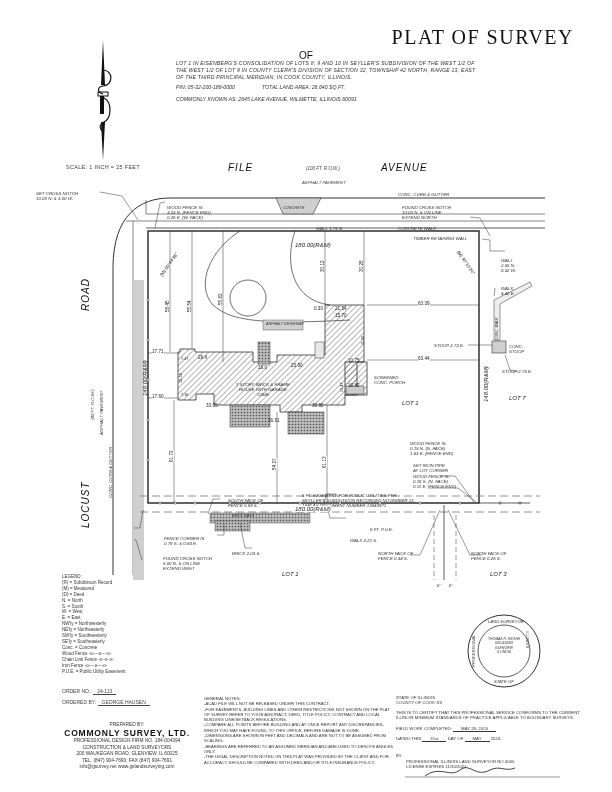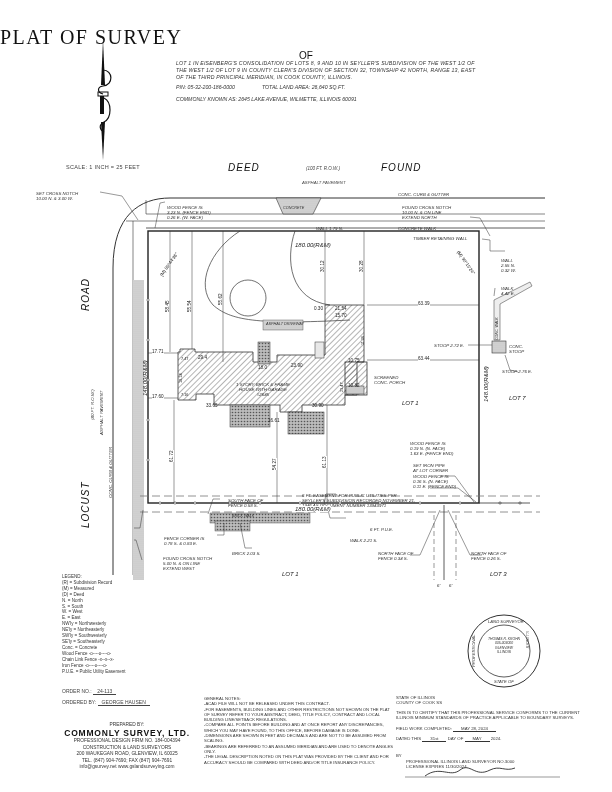--- a/index.html
+++ b/index.html
@@ -1,18 +1,18 @@
 <!DOCTYPE html>
 <html><head>
 <meta charset="utf-8">
 <style>
   html,body{margin:0;padding:0;background:#fff;}
   body{width:612px;height:792px;position:relative;overflow:hidden;font-family:"Liberation Sans",sans-serif;color:#111;}
   .abs{position:absolute;}
-  .title{left:0;width:574px;top:26px;text-align:left;font-family:"Liberation Serif",serif;font-size:20px;letter-spacing:1.5px;}
+  .title{left:0;width:574px;top:26px;text-align:right;font-family:"Liberation Serif",serif;font-size:20px;letter-spacing:1.5px;}
   .of{left:0;width:612px;top:50px;text-align:center;font-size:10px;}
   .legal{left:176px;top:60px;width:300px;font-size:5.2px;font-style:italic;line-height:7px;letter-spacing:0.2px;color:#333;}
   .pin{left:176px;top:84px;font-size:5.2px;font-style:italic;color:#333;}
   .area{left:262px;top:84px;font-size:5.2px;font-style:italic;color:#333;}
   .known{left:176px;top:96px;font-size:5.2px;font-style:italic;color:#333;}
   .scale{left:66px;top:164px;font-size:5.5px;color:#444;letter-spacing:0.3px;}
   .street-lake{left:228px;top:162px;font-size:10px;font-style:italic;letter-spacing:1px;}
   .street-ave{left:381px;top:162px;font-size:10px;font-style:italic;letter-spacing:1px;}
   .row{left:306px;top:166px;font-size:4.5px;font-style:italic;color:#444;}
   .asph-top{left:302px;top:180px;font-size:4.3px;font-style:italic;color:#444;}
@@ -44,23 +44,23 @@
 <svg class="abs" style="left:88px;top:40px" width="30" height="120">
   <polygon points="15,0 17,45 13,45" fill="#111"></polygon>
   <path d="M15,30 C25,30 26,45 15,46 C9,47 9,52 15,54" fill="none" stroke="#111" stroke-width="1.2"></path>
   <rect x="10" y="52" width="10" height="4" fill="none" stroke="#111" stroke-width="1"></rect>
   <rect x="12" y="56" width="4" height="18" fill="#111"></rect>
   <path d="M16,58 C24,62 24,78 16,82 C10,85 12,90 16,92" fill="none" stroke="#111" stroke-width="1.2"></path>
   <polygon points="13,82 17,82 15,120" fill="#111"></polygon>
 </svg>
 <div class="abs scale">SCALE: 1 INCH = 25 FEET</div>
 
-<div class="abs street-lake">DEED</div>
+<div class="abs street-lake">FILE</div>
 <div class="abs row">(100 FT. R.O.W.)</div>
-<div class="abs street-ave">FOUND</div>
+<div class="abs street-ave">AVENUE</div>
 <div class="abs asph-top">ASPHALT PAVEMENT</div>
 
 <div class="abs locust">LOCUST</div>
 <div class="abs road">ROAD</div>
 <div class="abs lbl vert" style="left:90px;top:420px">(80 FT. R.O.W.)</div>
 <div class="abs lbl vert" style="left:99px;top:435px">ASPHALT PAVEMENT</div>
 <div class="abs lbl vert" style="left:108px;top:498px">CONC. CURB &amp; GUTTER</div>
 
 <svg class="abs" style="left:0;top:0" width="612" height="792">
   <defs>

